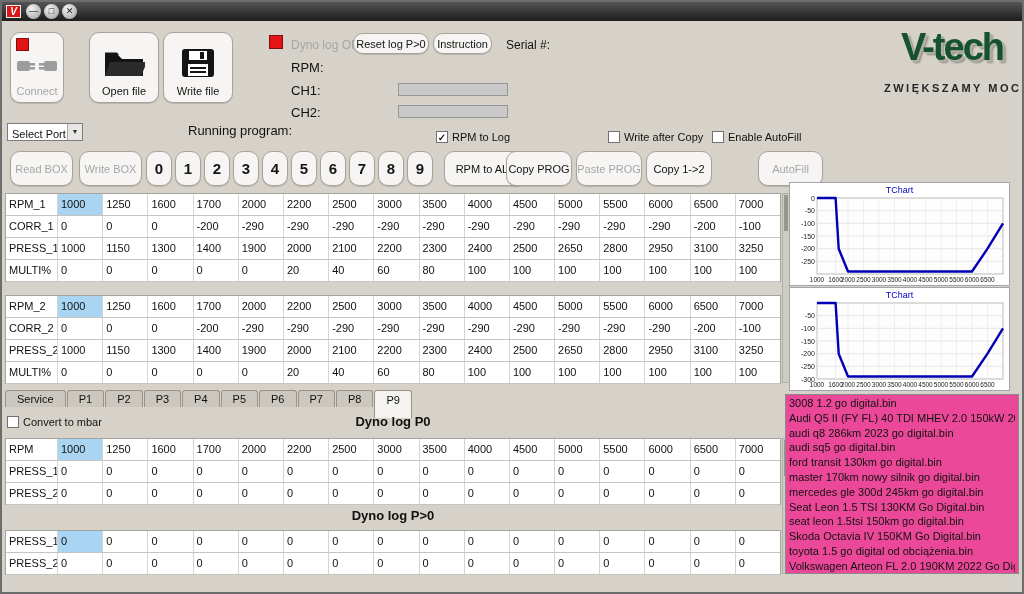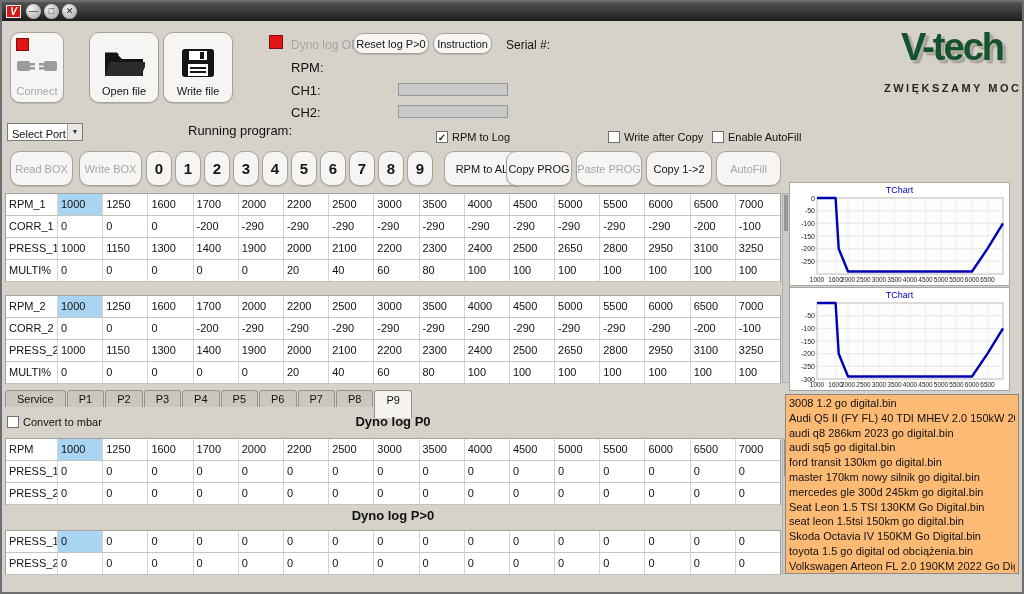--- a/index.html
+++ b/index.html
@@ -31,21 +31,21 @@
   .tcell.thead{flex:0 0 52px}
   .tcell.hl{background:#a9d5f2}
   .vscroll{position:absolute;width:8px;background:#cecbc4;border:1px solid #b2afa8}
   .vthumb{margin:1px;height:36px;background:#99968f}
   .tabs{position:absolute;display:flex;align-items:flex-start;height:19px}
   .tab{height:17px;line-height:16px;padding:0 11px;background:#cbc7bf;border:1px solid #97938b;border-bottom:none;border-radius:3px 3px 0 0;margin-right:1px;cursor:pointer;font-size:11px}
   .tab.active{background:#f4f3f0;height:28px;line-height:18px}
   .sect{position:absolute;text-align:center;font-weight:bold;font-size:13px}
   .chart{position:absolute;background:#fff;border:1px solid #a5a5a5}
   .chart svg{display:block;font-family:"Liberation Sans",sans-serif}
-  .flist{position:absolute;background:#fdba74;border:1px solid #8a8a8a;padding:1px 3px;overflow:hidden}
+  .flist{position:absolute;background:#ec4899;border:1px solid #8a8a8a;padding:1px 3px;overflow:hidden}
   .fitem{height:14.8px;line-height:14.8px;white-space:nowrap;overflow:hidden;cursor:pointer;font-size:11px}
   .brand{position:absolute;left:882px;top:24px;width:136px;text-align:center}
   .brand-name{font-weight:bold;font-size:38px;letter-spacing:-2px;color:#14532d;text-shadow:2px 2px 0 #b3afa7,3px 3px 2px #8e8a82}
   .brand-slogan{margin-top:13px;font-size:11px;font-weight:bold;letter-spacing:2.5px;color:#262626;white-space:nowrap}
 </style>
 </head>
 <body>
 
 <div class="window">
 
@@ -142,21 +142,21 @@
     <button class="push digit">5</button>
     <button class="push digit">6</button>
     <button class="push digit">7</button>
     <button class="push digit">8</button>
     <button class="push digit">9</button>
   </div>
   <button class="push" style="position:absolute;left:442px;top:149px;width:82px;height:35px">RPM to ALL</button>
   <button class="push" style="position:absolute;left:504px;top:149px;width:66px;height:35px">Copy PROG</button>
   <button class="push dis" style="position:absolute;left:574px;top:149px;width:66px;height:35px">Paste PROG</button>
   <button class="push" style="position:absolute;left:644px;top:149px;width:66px;height:35px">Copy 1-&gt;2</button>
-  <button class="push dis" style="position:absolute;left:714px;top:149px;width:65px;height:35px">AutoFill</button>
+  <button class="push dis" style="position:absolute;left:756px;top:149px;width:65px;height:35px">AutoFill</button>
 
   <div class="dtable" style="left:3px;top:191px;width:776px">
       <div class="trow">
         <div class="tcell thead">RPM_1</div>
         <div class="tcell hl">1000</div>
         <div class="tcell">1250</div>
         <div class="tcell">1600</div>
         <div class="tcell">1700</div>
         <div class="tcell">2000</div>
         <div class="tcell">2200</div>

